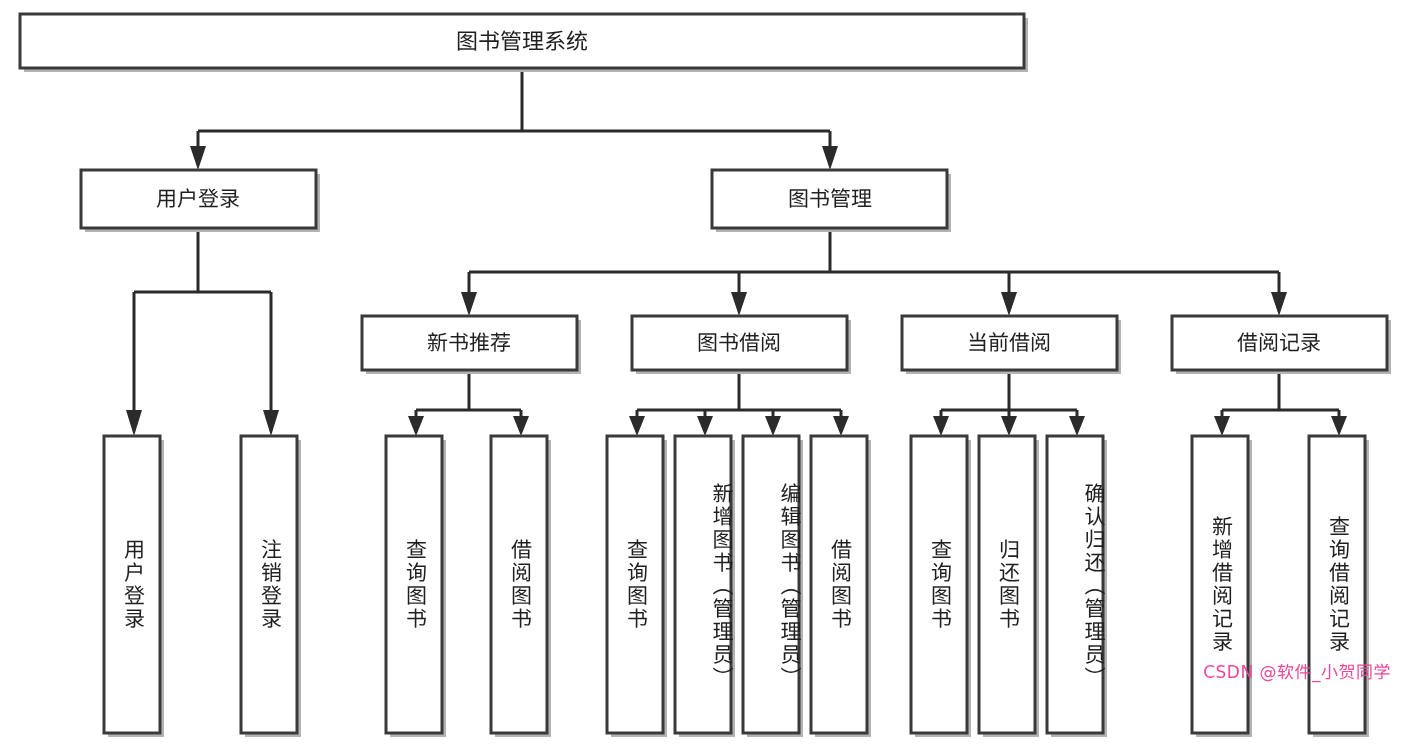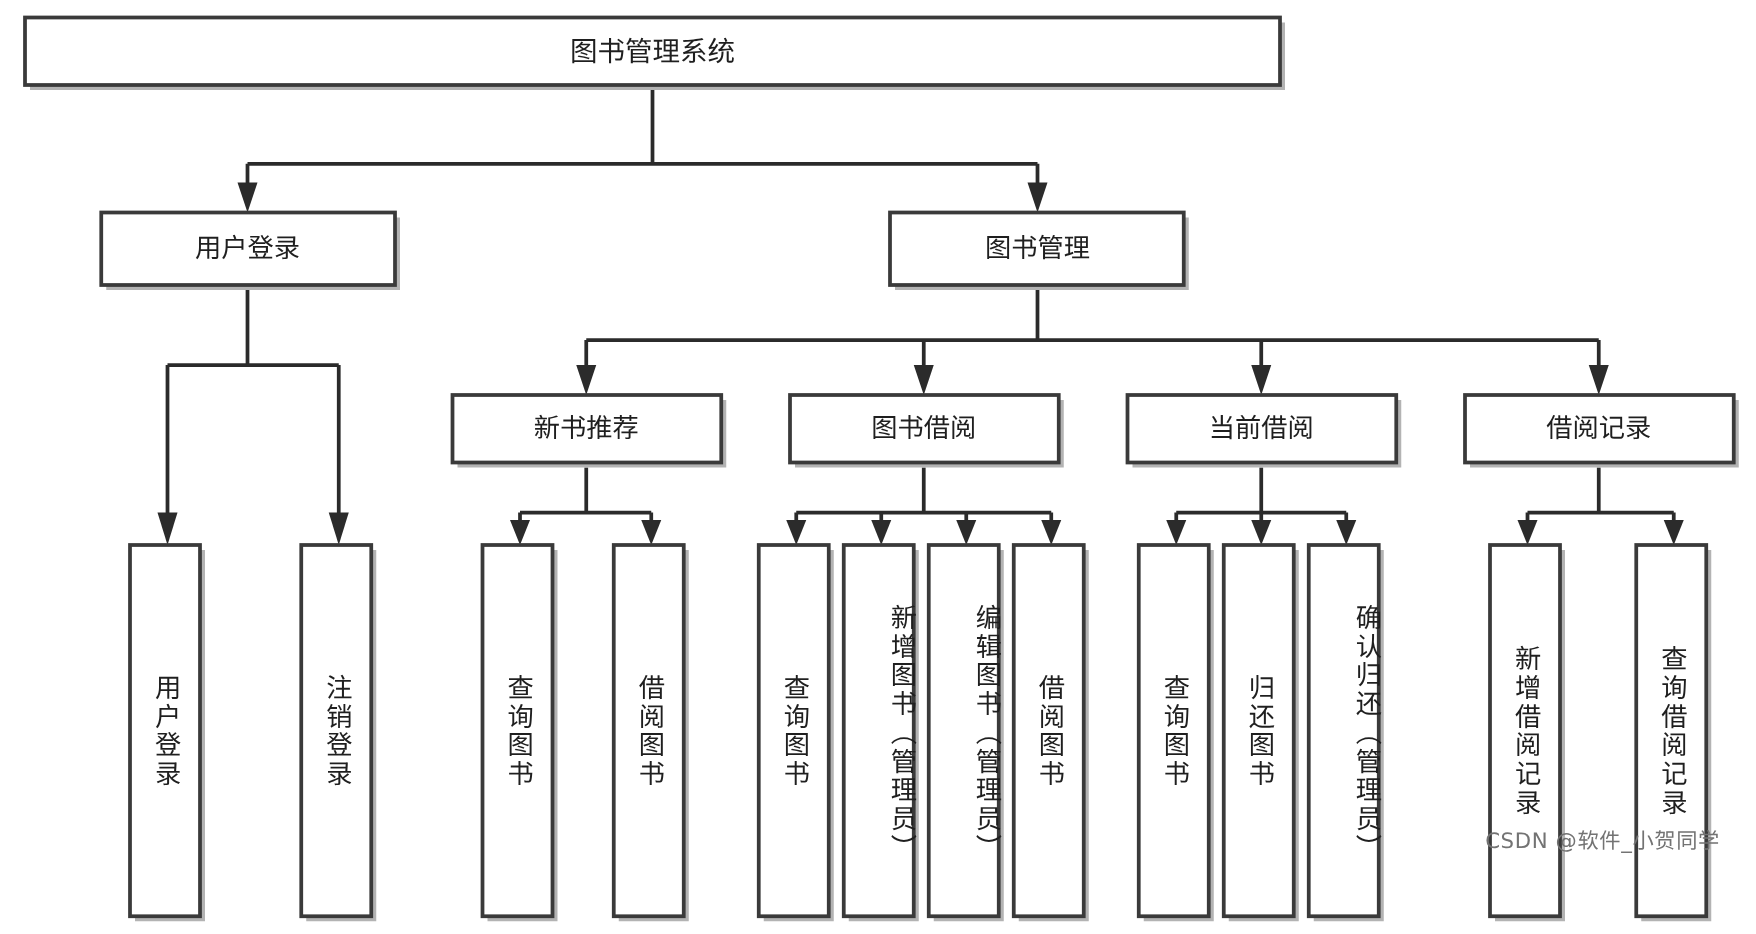--- a/index.html
+++ b/index.html
@@ -68,25 +68,25 @@
     font-size: 21px;
     line-height: 1.0;
     color: #1f1f1f;
     letter-spacing: 2px;
     white-space: nowrap;
     text-align: center;
     pointer-events: none;
   }
   #watermark {
     position: absolute;
-    right: 29px;
+    right: 14px;
     bottom: 6px;
     font-family: "DejaVu Sans", "Liberation Sans", sans-serif;
     font-size: 17px;
-    color: #737373;
+    color: #ec4899;
     letter-spacing: 0.5px;
     white-space: nowrap;
   }
 </style>
 </head>
 <body>
 
 <div id="diagram-root">
 
   <svg id="flowchart" viewBox="0 0 1405 747" xmlns="http://www.w3.org/2000/svg">

